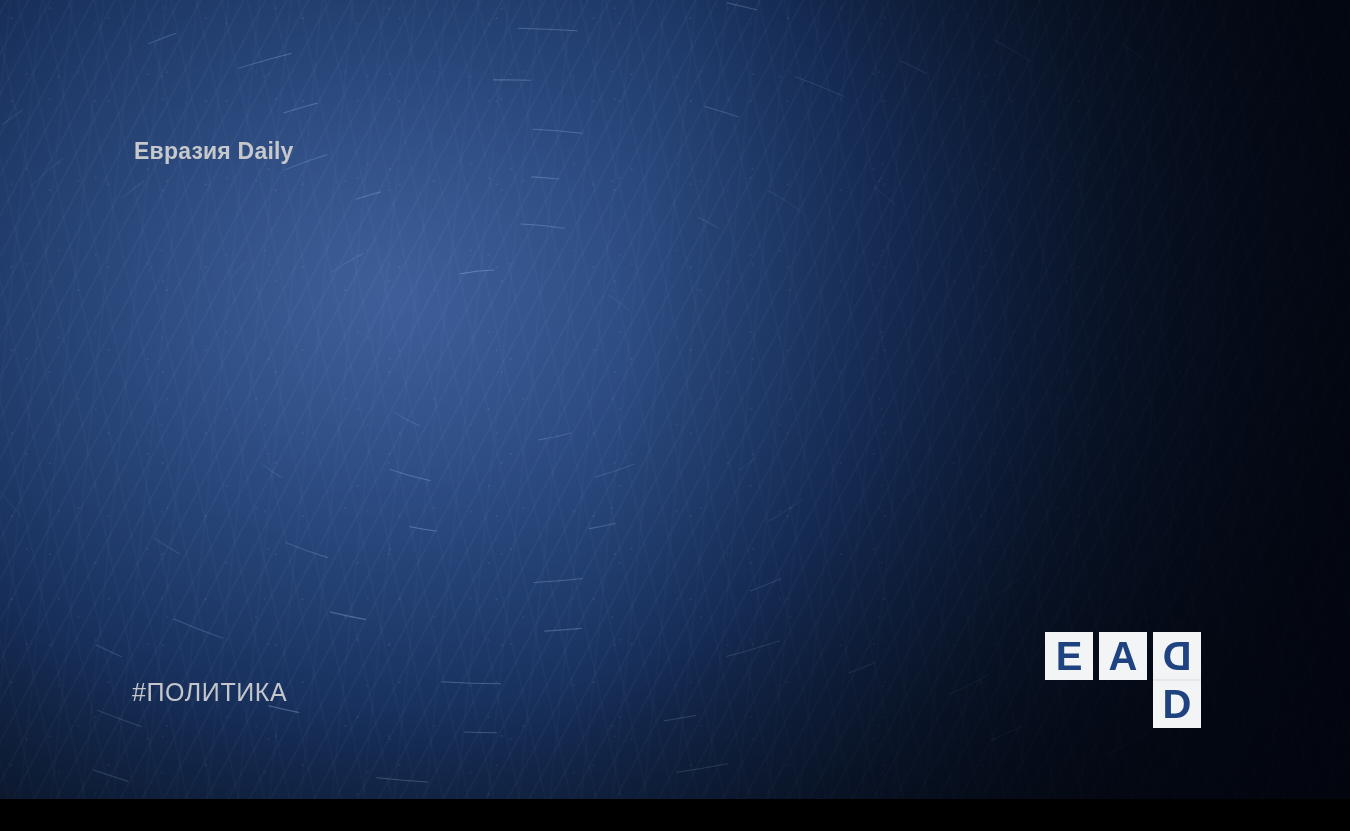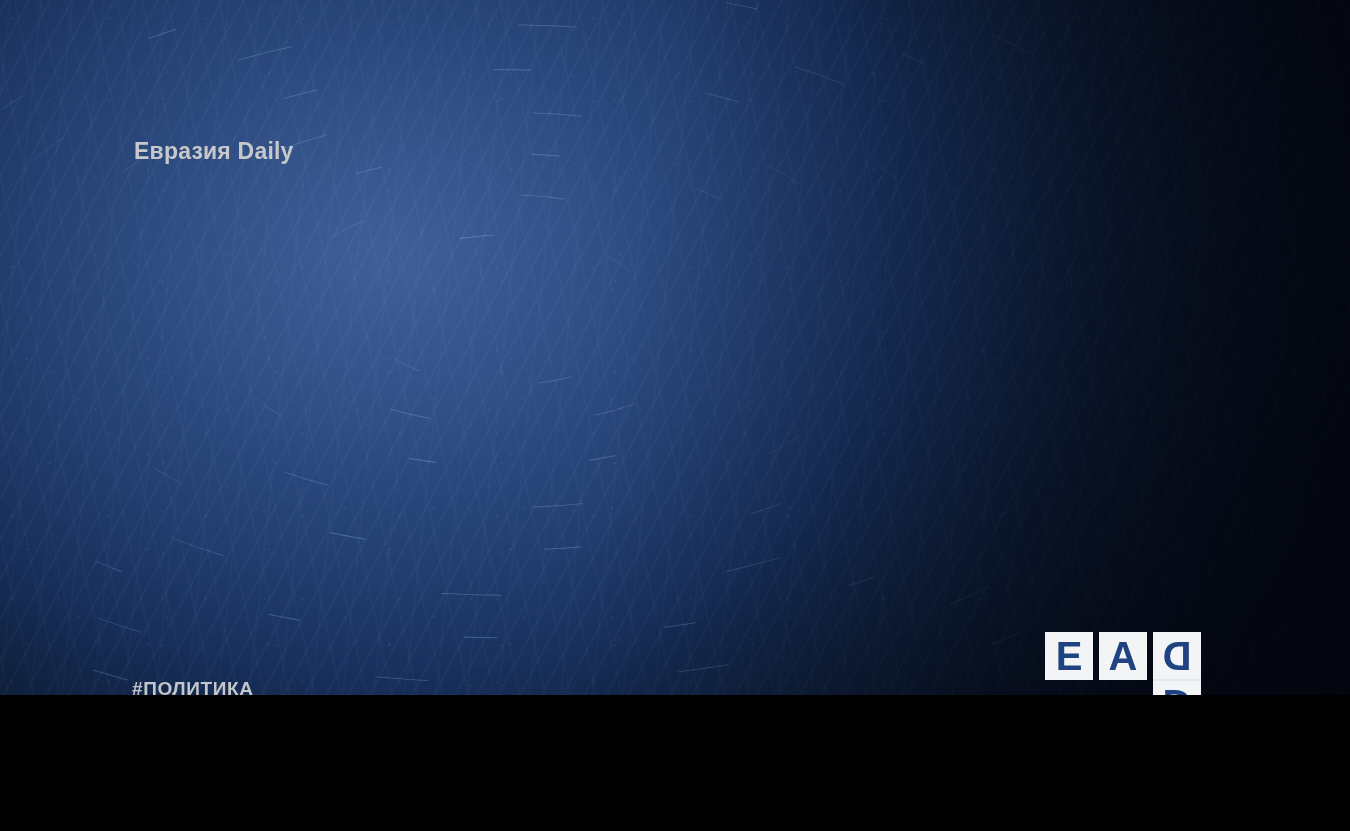--- a/index.html
+++ b/index.html
@@ -3,21 +3,21 @@
 <meta charset="utf-8">
 <style>
   html, body {
     margin: 0;
     padding: 0;
     background: #000;
   }
   #card {
     position: relative;
     width: 1350px;
-    height: 695px;
+    height: 799px;
     overflow: hidden;
     font-family: "Liberation Sans", sans-serif;
     background-color: #0c1f४8;
     background-color: #0c1f48;
   }
 
   
   .bg-base {
     position: absolute;
     inset: 0;
@@ -133,22 +133,22 @@
     line-height: 74px;
     font-weight: bold;
     color: #ffffff;
     letter-spacing: -0.2px;
   }
 
   .hashtag {
     position: absolute;
     left: 132px;
     top: 678px;
-    font-size: 19px;
-    font-weight: bold;
+    font-size: 25px;
+    font-weight: normal;
     letter-spacing: 0.6px;
     color: #c3c6ca;
     white-space: nowrap;
     text-align: center;
   }
 
   
   .ea-logo {
     position: absolute;
     left: 1045px;

